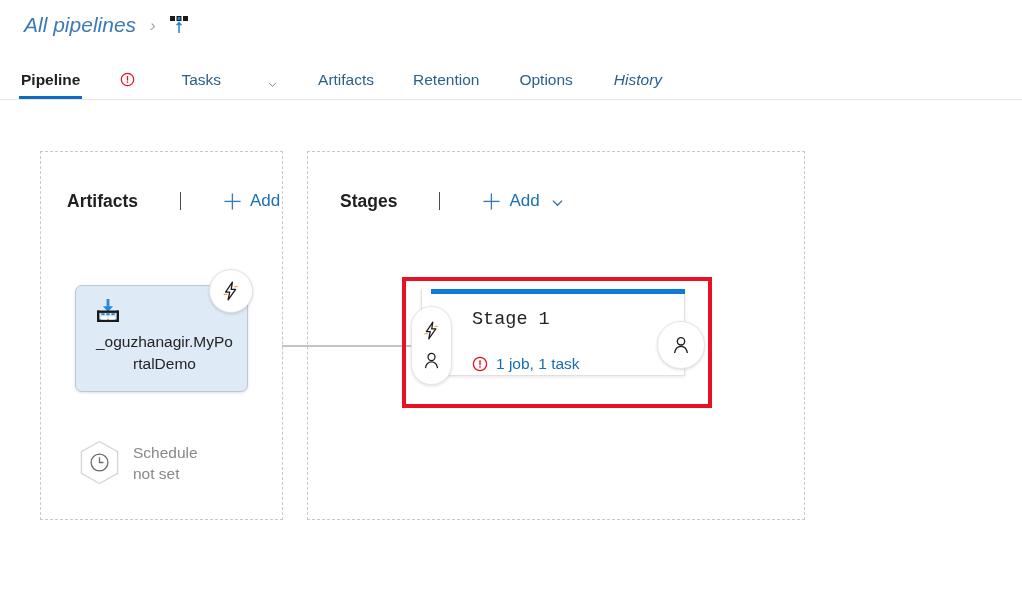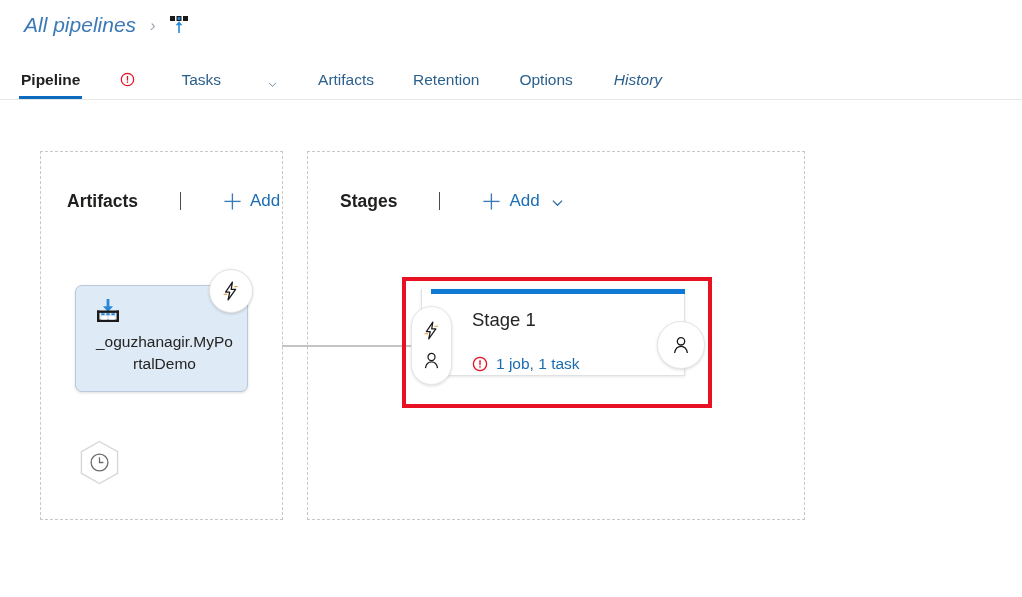--- a/index.html
+++ b/index.html
@@ -263,20 +263,21 @@
   .stage-body {
     position: absolute;
     left: 50px;
     top: 19px;
   }
   .stage-name {
     font-size: 18.5px;
     color: #252423;
     line-height: 24px;
     white-space: nowrap;
+    font-family: Liberation Mono, monospace;
   }
   .stage-status {
     display: flex;
     align-items: center;
     margin-top: 23px;
     cursor: pointer;
   }
   .stage-status .warn-icon { margin-right: 8px; width: 16px; height: 16px; }
   .stage-status-text {
     font-size: 15.5px;
@@ -432,20 +433,24 @@
 </div>
 
 <div class="schedule">
   <span class="hex-clock">
     <svg viewBox="0 0 44 46" width="43" height="45">
       <path d="M22 1.5 L40.5 12 L40.5 34 L22 44.5 L3.5 34 L3.5 12 Z" fill="#ffffff" stroke="#d6d6d6" stroke-width="1.4"></path>
       <circle cx="22" cy="23" r="8.6" fill="none" stroke="#6b6b6b" stroke-width="1.3"></circle>
       <path d="M22 17.6 L22 23 L26 23" fill="none" stroke="#6b6b6b" stroke-width="1.3"></path>
     </svg>
   </span>
+  <div class="schedule-text">
+    <div>Schedule</div>
+    <div>not set</div>
+  </div>
 </div>
 
 <div class="panel" id="stages-panel">
   <div class="panel-header">
     <span class="panel-title">Stages</span>
     <span class="hdr-divider"></span>
     <span class="add-btn">
       <span class="plus-icon">
         <svg viewBox="0 0 20 20" width="19" height="19">
           <rect x="9.2" y="1.5" width="1.4" height="17" fill="#3b7ab5"></rect>

